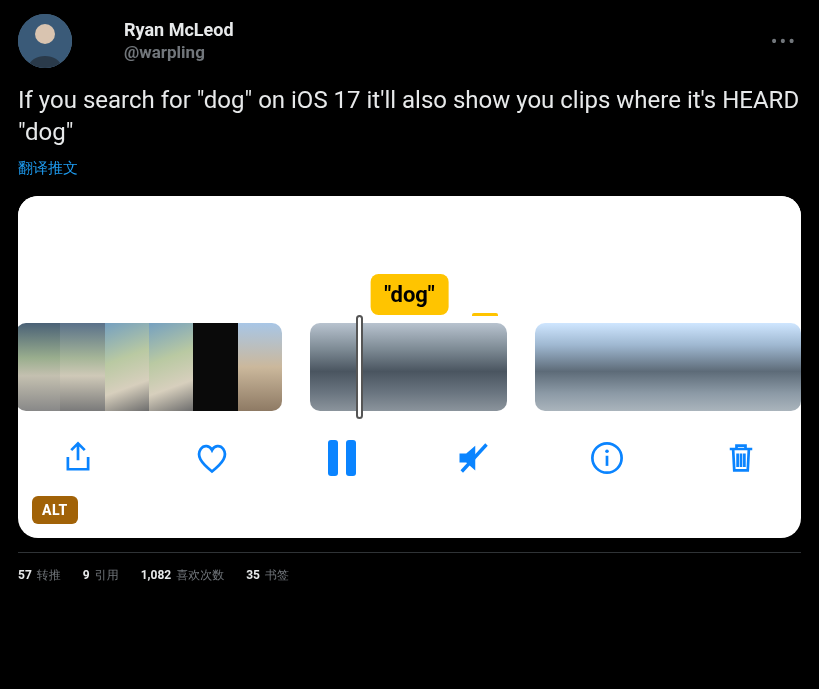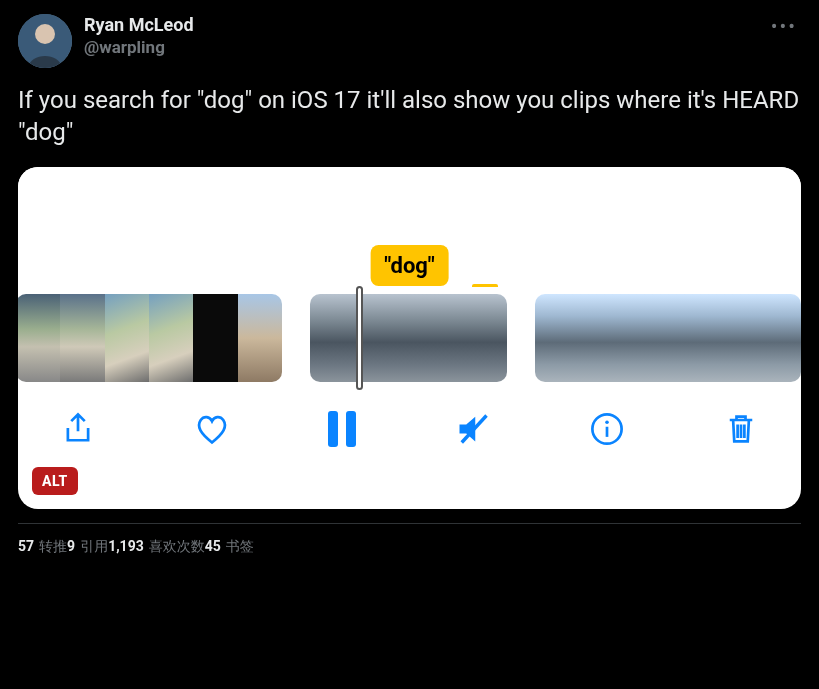--- a/index.html
+++ b/index.html
@@ -1,18 +1,18 @@
 <!DOCTYPE html>
 <html><head>
 <meta charset="utf-8">
 <style>
   * { box-sizing: border-box; margin: 0; padding: 0; }
   html, body { width: 819px; height: 689px; background: #000; font-family: -apple-system, BlinkMacSystemFont, "Segoe UI", Roboto, Arial, sans-serif; color: #e7e9ea; }
   .tweet { padding: 14px 18px 12px 18px; }
-  .header { display: flex; align-items: flex-start; }
+  .header { display: flex; align-items: center; gap: 40px; }
   .avatar { width: 54px; height: 54px; border-radius: 50%; overflow: hidden; flex-shrink: 0; margin-right: 12px; background: linear-gradient(135deg, #4a6a85, #6e8aa0); display:flex; align-items:center; justify-content:center;}
   .avatar svg { width: 54px; height: 54px; }
   .names { display: flex; flex-direction: column; line-height: 1.25; }
   .display-name { font-weight: 700; font-size: 18px; color: #e7e9ea; }
   .handle { font-size: 17px; color: #71767b; font-weight: bold; }
   .more { margin-left: auto; color: #71767b; font-size: 20px; letter-spacing: 2px; padding: 0 4px; }
   .body-text { margin-top: 16px; font-size: 24px; line-height: 1.35; color: #e7e9ea; }
   .translate { margin-top: 10px; font-size: 15px; color: #1d9bf0; }
   .media-card { margin-top: 18px; background: #fff; border-radius: 20px; overflow: hidden; position: relative; height: 342px; }
   .media-top { height: 120px; background: #fff; position: relative; }
@@ -25,25 +25,25 @@
   .clip.g1b { width: 46px; background: linear-gradient(180deg, #5a718a 0%, #a6b698 40%, #cfc9b8 60%, #7a7a7a 100%); }
   .clip.g1c { width: 46px; background: linear-gradient(160deg, #75a0c0 0%, #b9c9a2 40%, #d7cfbd 70%, #6d6d6d 100%); }
   .clip.term { width: 46px; background: #0a0a0a; }
   .clip.g1d { width: 46px; background: linear-gradient(180deg, #a8c6e6 0%, #cbb89c 50%, #8e7a64 100%); }
   .clip.g2 { width: 68px; background: linear-gradient(180deg, #b8c3cf 0%, #7d8a94 30%, #4a5560 55%, #6b7681 80%, #8b949c 100%); }
   .clip.g3 { width: 46px; background: linear-gradient(180deg, #cfe6ff 0%, #9fb8d1 25%, #5d6b78 55%, #8c9aa6 80%, #aab4bc 100%); }
   .scrubber { position: absolute; left: 338px; top: 50%; transform: translateY(-50%); width: 7px; height: 104px; background: #fff; border: 2px solid #555; border-radius: 6px; z-index: 3; }
   .toolbar { display: flex; justify-content: space-between; align-items: center; padding: 22px 42px 26px 42px; }
   .tb-icon { color: #0a84ff; display:flex; align-items:center; justify-content:center;}
   .tb-icon svg { width: 36px; height: 36px; stroke: #0a84ff; fill: none; stroke-width: 2.4; }
-  .alt-badge { position: absolute; left: 14px; bottom: 14px; background: #b91c1c; color: #fff; font-weight: 800; font-size: 14px; padding: 6px 10px; border-radius: 6px; letter-spacing: 0.5px; }
+  .alt-badge { position: absolute; left: 14px; bottom: 14px; background: #a16207; color: #fff; font-weight: 800; font-size: 14px; padding: 6px 10px; border-radius: 6px; letter-spacing: 0.5px; }
   .meta-line { margin-top: 20px; font-size: 16px; color: #71767b; }
   .views-count { font-weight: 700; color: #e7e9ea; }
   .divider { margin-top: 14px; border: none; border-top: 1px solid #2f3336; }
-  .stats { display: flex; margin-top: 14px; font-size: 14px; color: #71767b; }
+  .stats { display: flex; gap: 22px; margin-top: 14px; font-size: 12px; color: #71767b; }
   .stat b { color: #e7e9ea; font-weight: 700; margin-right: 5px; }
   .pause-bars { display:flex; gap:8px;}
   .pause-bars span { width:10px; height:36px; background:#0a84ff; border-radius:3px;}
   .group-a{ margin-left:-2px;}
 </style>
 </head>
 <body>
 
 <div class="tweet">
 
@@ -57,20 +57,21 @@
     </div>
     <div class="names">
       <span class="display-name">Ryan McLeod</span>
       <span class="handle">@warpling</span>
     </div>
     <div class="more">•••</div>
   </div>
 
   <div class="body-text">If you search for "dog" on iOS 17 it'll also show you clips where it's HEARD "dog"</div>
 
+  <div class="translate">翻译推文</div>
 
   <div class="media-card">
     <div class="media-top">
       <div class="dog-pill">"dog"</div>
       <div class="tick"></div>
     </div>
 
     <div class="timeline">
       <div class="clip-group group-a">
         <div class="clip g1"></div>
@@ -135,17 +136,17 @@
 
     <div class="alt-badge">ALT</div>
   </div>
 
 
   <hr class="divider">
 
   <div class="stats">
     <div class="stat"><b>57</b><span>转推</span></div>
     <div class="stat"><b>9</b><span>引用</span></div>
-    <div class="stat"><b>1,193</b><span>喜欢次数</span></div>
-    <div class="stat"><b>45</b><span>书签</span></div>
+    <div class="stat"><b>1,082</b><span>喜欢次数</span></div>
+    <div class="stat"><b>35</b><span>书签</span></div>
   </div>
 
 </div>
 
 </body></html>

